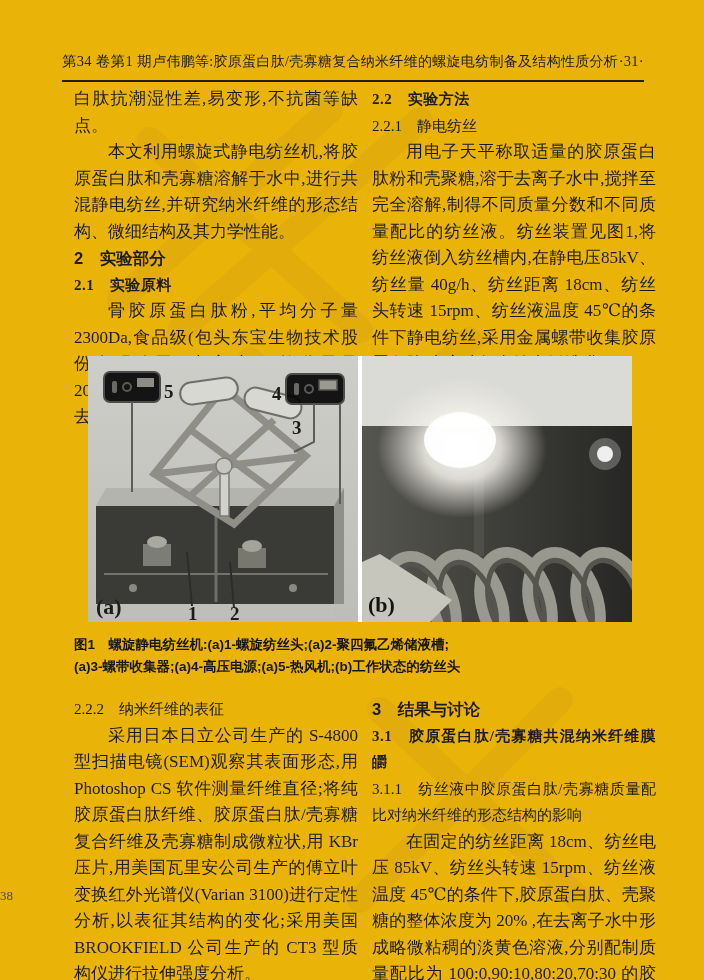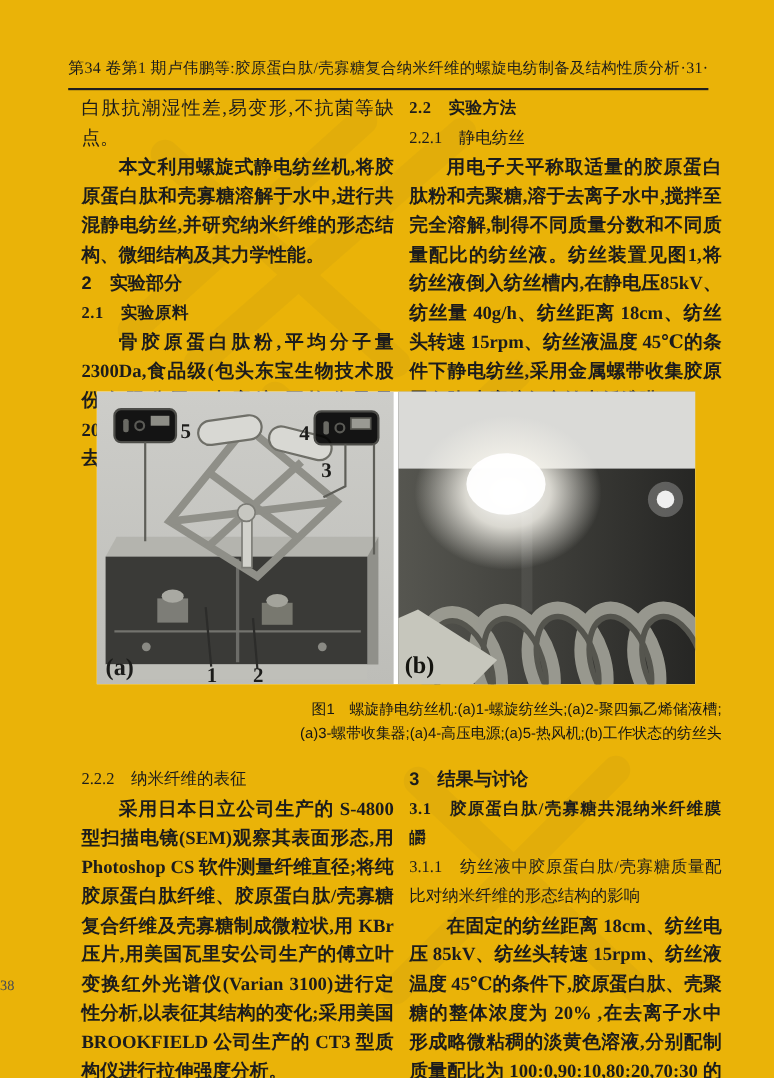--- a/index.html
+++ b/index.html
@@ -27,36 +27,36 @@
     position:absolute;left:74px;width:582px;
     display:flex;gap:14px;
   }
   .cols.top{top:86px;}
   .cols.bottom{top:696px;}
   .col{flex:1;min-width:0;}
   p.body-text{
     margin:0;font-size:17px;line-height:26.5px;
     text-align:justify;text-justify:inter-character;
   }
-  p.indent{text-indent:2em;font-weight:bold;}
+  p.indent{text-indent:2em;}
   .h-bold{
     margin:0;font-size:16.5px;line-height:26.5px;font-weight:700;
     font-family:"Liberation Sans","DejaVu Sans",sans-serif;
   }
   .h-kai{margin:0;font-size:15px;line-height:26.5px;font-weight:600;letter-spacing:.5px;text-align:justify;}
   .h-plain{margin:0;font-size:15px;line-height:26.5px;font-weight:400;text-align:justify;}
   
   .figure{
     position:absolute;top:356px;left:88px;width:544px;height:266px;
     display:flex;gap:4px;background:#fff;
   }
   .photo{height:266px;display:block;}
   .caption{
     position:absolute;top:634px;left:74px;width:582px;
-    text-align:right;font-weight:400;font-size:13.5px;line-height:22px;
+    text-align:left;font-weight:700;font-size:13.5px;line-height:22px;
     font-family:"Liberation Sans","DejaVu Sans",sans-serif;color:#151515;
   }
   
   .footer{
     position:absolute;top:888px;left:0;width:590px;
     text-align:left;font-size:13px;color:#454b55;
   }
   
   .watermark{position:absolute;left:0;top:0;width:704px;height:980px;pointer-events:none;}
 </style>

